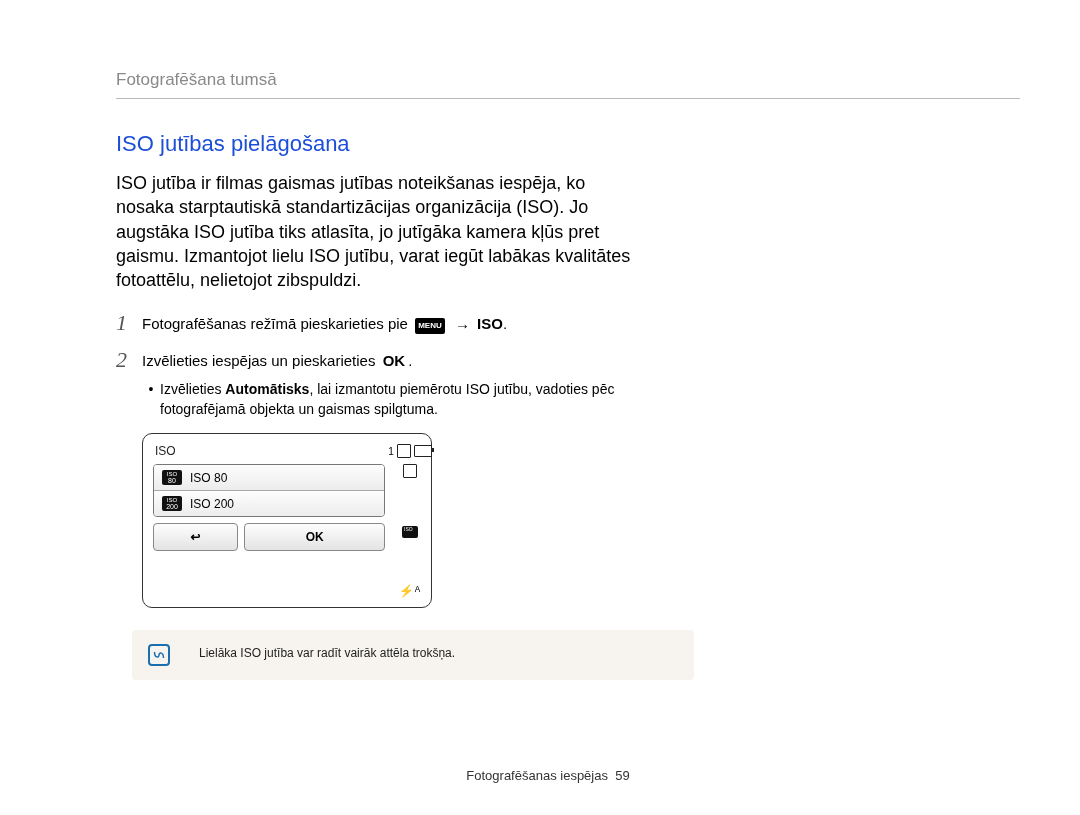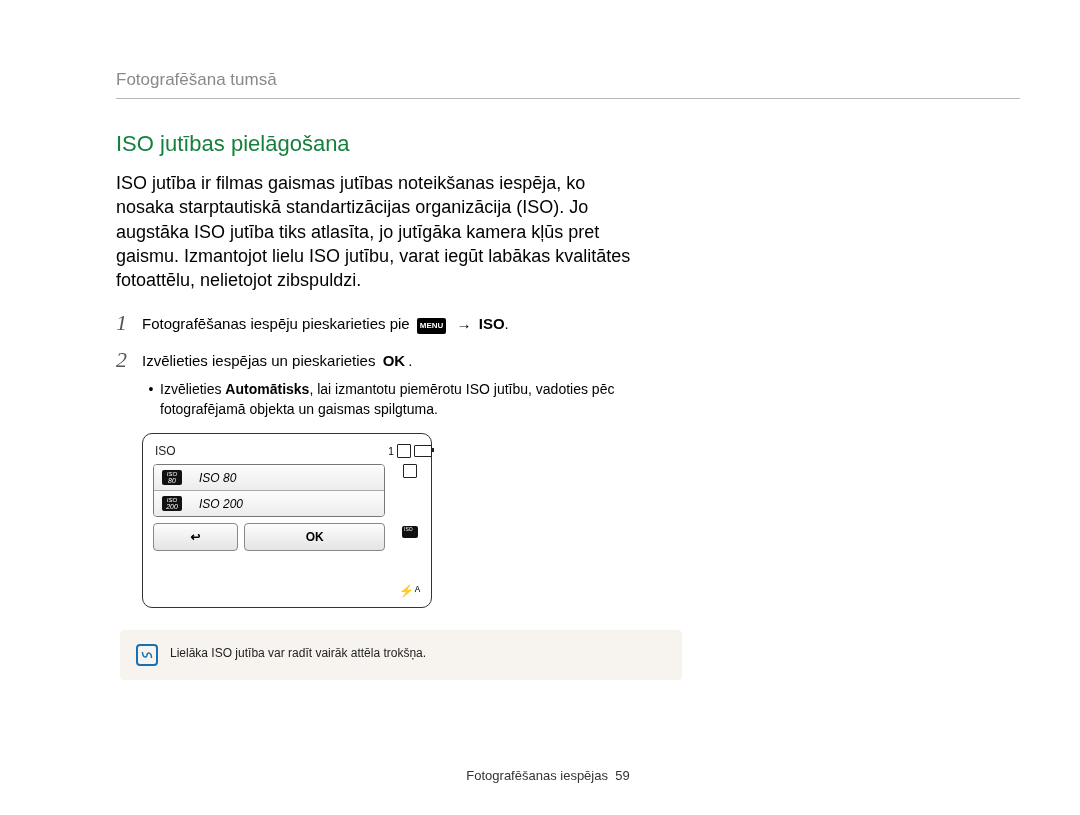--- a/index.html
+++ b/index.html
@@ -17,21 +17,21 @@
     box-sizing: border-box;
   }
   .breadcrumb {
     font-size: 17px;
     color: #898989;
     border-bottom: 1px solid #b8b8b8;
     padding-bottom: 8px;
     margin-bottom: 32px;
   }
   .section-title {
-    color: #15803d;
+    color: #1d4ed8;
     font-size: 22px;
     font-weight: 400;
     margin-bottom: 14px;
   }
   .intro {
     font-size: 18px;
     line-height: 1.35;
     max-width: 530px;
     margin-bottom: 20px;
   }
@@ -124,27 +124,26 @@
   }
   .option-list {
     border: 1px solid #777;
     border-radius: 4px;
     overflow: hidden;
     margin: 2px 4px 6px 4px;
   }
   .option-row {
     display: flex;
     align-items: center;
-    gap: 17px;
+    gap: 8px;
     padding: 5px 8px;
     font-size: 12px;
     background: linear-gradient(#fdfdfd, #ececec);
     border-bottom: 1px solid #aaa;
     position: relative;
-    font-style: italic;
   }
   .option-row:last-child { border-bottom: none; }
   .option-row.selected::before {
     content: "";
     position: absolute;
     left: 2px;
     top: 50%;
     transform: translateY(-50%);
     width: 0; height: 0;
     border-top: 4px solid transparent;
@@ -213,26 +212,26 @@
   }
   .mini-icon.iso-ind::after{
     content:"ISO"; color:#fff; font-size:5px; position:absolute;
     left:2px; top:0px;
   }
   .flash-glyph { font-size:12px; line-height:1; }
   
   .note-box {
     display: flex;
     align-items: flex-start;
-    gap: 12px;
+    gap: 29px;
     background: #f7f4ef;
     border-radius: 4px;
     padding: 14px 16px;
     max-width: 530px;
-    margin-left: 4px;
+    margin-left: 16px;
   }
   .note-icon {
     width: 18px;
     height: 18px;
     border: 2px solid #1a6fb0;
     border-radius: 4px;
     display: flex;
     align-items: center;
     justify-content: center;
     flex-shrink: 0;
@@ -262,21 +261,21 @@
   <div class="breadcrumb">Fotografēšana tumsā</div>
 
   <div class="section-title">ISO jutības pielāgošana</div>
 
   <div class="intro">ISO jutība ir filmas gaismas jutības noteikšanas iespēja, ko nosaka starptautiskā standartizācijas organizācija (ISO). Jo augstāka ISO jutība tiks atlasīta, jo jutīgāka kamera kļūs pret gaismu. Izmantojot lielu ISO jutību, varat iegūt labākas kvalitātes fotoattēlu, nelietojot zibspuldzi.</div>
 
   <div class="steps">
     <div class="step">
       <div class="step-num">1</div>
       <div class="step-body">
-        <span>Fotografēšanas iespēju pieskarieties pie </span>
+        <span>Fotografēšanas režīmā pieskarieties pie </span>
         <span class="menu-chip">MENU</span>
         <span class="arrow-chip">→</span>
         <span class="bold">ISO</span><span>.</span>
       </div>
     </div>
 
     <div class="step">
       <div class="step-num">2</div>
       <div class="step-body">
         <span>Izvēlieties iespējas un pieskarieties </span>

